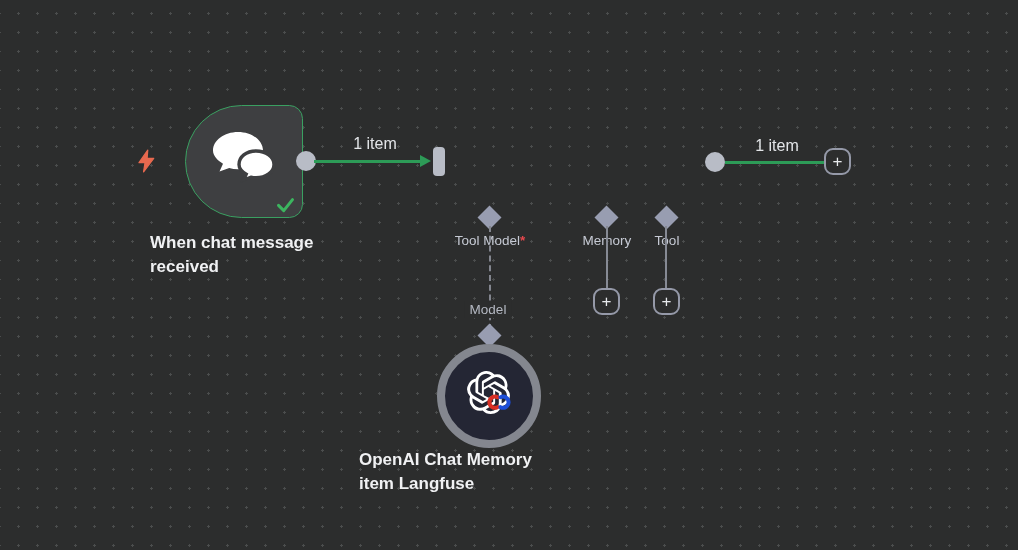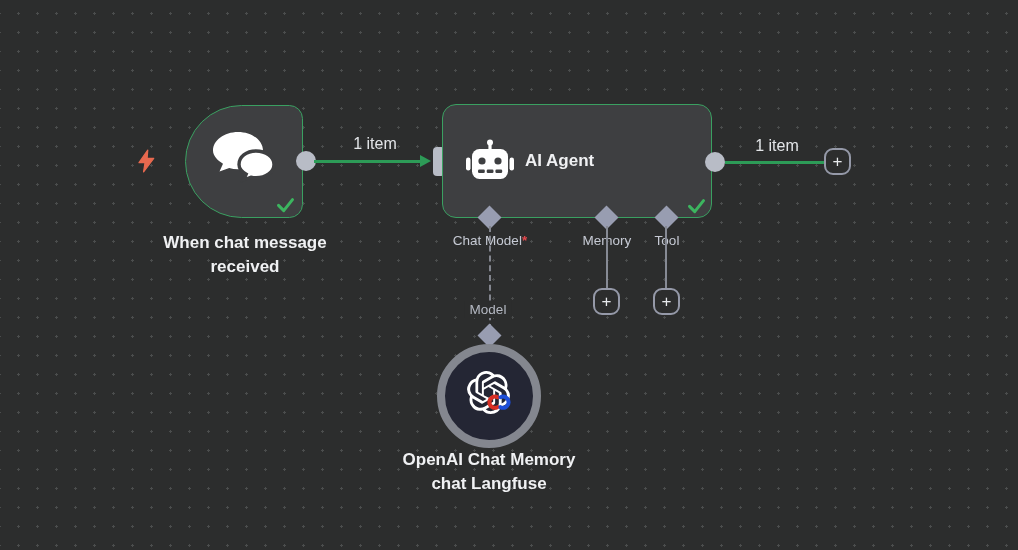--- a/index.html
+++ b/index.html
@@ -36,21 +36,21 @@
   .node-circle {
     left: 437px; top: 344px; width: 104px; height: 104px;
     border-radius: 50%;
     background: #242634;
     border: 8px solid #84878f;
   }
 
   .node-title {
     position: absolute;
     color: #f0f1f3; font-size: 17px; font-weight: bold;
-    text-align: center; line-height: 24px;
+    line-height: 24px;
   }
   .title-trigger { left: 150px; top: 231px; width: 190px; }
   .title-model   { left: 359px; top: 448px; width: 260px; }
 
   .agent-label {
     color: #f0f1f3; font-size: 17px; font-weight: bold;
     margin-left: 82px;
   }
 
   
@@ -131,52 +131,34 @@
   <div class="node-title title-trigger">When chat message received</div>
 
   <div class="endpoint-circle" style="left:296px; top:151px;"></div>
 
   <div class="wire-h" style="left:314px; top:160px; width:110px;"></div>
   <div class="arrow-right" style="left:420px; top:154.5px;"></div>
   <div class="item-label" style="left:335px; top:135px;">1 item</div>
 
   <div class="endpoint-bar" style="left:433px; top:147px;"></div>
 
-  <div class="node node-agent">
-    <svg class="abs" style="left:21px; top:34px;" width="52" height="48" viewBox="0 0 52 48">
-      <circle cx="26" cy="3.5" r="3" fill="#ffffff"></circle>
-      <rect x="24.4" y="3.5" width="3.2" height="8" fill="#ffffff"></rect>
-      <rect x="8" y="10" width="36" height="30" rx="7.5" fill="#ffffff"></rect>
-      <rect x="2" y="18.5" width="4.5" height="13" rx="2.2" fill="#ffffff"></rect>
-      <rect x="45.5" y="18.5" width="4.5" height="13" rx="2.2" fill="#ffffff"></rect>
-      <circle cx="18" cy="22" r="3.6" fill="#3e3f41"></circle>
-      <circle cx="34" cy="22" r="3.6" fill="#3e3f41"></circle>
-      <rect x="14" y="30.5" width="6.8" height="3.4" rx="1.2" fill="#3e3f41"></rect>
-      <rect x="22.7" y="30.5" width="6.8" height="3.4" rx="1.2" fill="#3e3f41"></rect>
-      <rect x="31.4" y="30.5" width="6.8" height="3.4" rx="1.2" fill="#3e3f41"></rect>
-    </svg>
-    <div class="agent-label">AI Agent</div>
-    <svg class="check-icon" style="left:243px; top:90px;" viewBox="0 0 24 24">
-      <polyline points="4,13 10,19 20,6.5" fill="none" stroke="#3cb55f" stroke-width="3.4" stroke-linecap="round" stroke-linejoin="round"></polyline>
-    </svg>
-  </div>
 
   <div class="endpoint-circle" style="left:705px; top:152px;"></div>
   <div class="wire-h" style="left:725px; top:161px; width:100px;"></div>
   <div class="item-label" style="left:737px; top:137px;">1 item</div>
   <div class="plus-btn" style="left:824px; top:148px;">
       <span>+</span>
     </div>
 
   <div class="diamond" style="left:481px; top:209px;"></div>
   <div class="diamond" style="left:598px; top:209px;"></div>
   <div class="diamond" style="left:658px; top:209px;"></div>
 
   <div class="port-label" style="left:420px; top:233px; width:140px;">
-    <span>Chat Model</span><span class="required-star">*</span>
+    <span>Tool Model</span><span class="required-star">*</span>
   </div>
   <div class="port-label" style="left:567px; top:233px; width:80px;">
     <span>Memory</span>
   </div>
   <div class="port-label" style="left:627px; top:233px; width:80px;">
     <span>Tool</span>
   </div>
 
   <div class="wire-v" style="left:606px; top:226px; height:63px;"></div>
   <div class="wire-v" style="left:665px; top:226px; height:63px;"></div>
@@ -195,16 +177,16 @@
     <svg class="abs" style="left:22px; top:19px;" width="43" height="43" viewBox="0 0 24 24">
       <path fill="#ffffff" d="M22.2819 9.8211a5.9847 5.9847 0 0 0-.5157-4.9108 6.0462 6.0462 0 0 0-6.5098-2.9A6.0651 6.0651 0 0 0 4.9807 4.1818a5.9847 5.9847 0 0 0-3.9977 2.9 6.0462 6.0462 0 0 0 .7427 7.0966 5.98 5.98 0 0 0 .511 4.9107 6.051 6.051 0 0 0 6.5146 2.9001A5.9847 5.9847 0 0 0 13.2599 24a6.0557 6.0557 0 0 0 5.7718-4.2058 5.9894 5.9894 0 0 0 3.9977-2.9001 6.0557 6.0557 0 0 0-.7475-7.073zm-9.022 12.6081a4.4755 4.4755 0 0 1-2.8764-1.0408l.1419-.0804 4.7783-2.7582a.7948.7948 0 0 0 .3927-.6813v-6.7369l2.02 1.1686a.071.071 0 0 1 .038.0615v5.5826a4.504 4.504 0 0 1-4.4945 4.4849zm-9.6607-4.1254a4.4708 4.4708 0 0 1-.5346-3.0137l.142.0852 4.783 2.7582a.7712.7712 0 0 0 .7806 0l5.8428-3.3685v2.3324a.0804.0804 0 0 1-.0332.0615L9.74 19.9502a4.4992 4.4992 0 0 1-6.1408-1.6464zM2.3408 7.8956a4.485 4.485 0 0 1 2.3655-1.9728V11.6a.7664.7664 0 0 0 .3879.6765l5.8144 3.3543-2.0201 1.1685a.0757.0757 0 0 1-.071 0l-4.8303-2.7865A4.504 4.504 0 0 1 2.3408 7.8956zm16.5963 3.8558L13.1038 8.364 15.1192 7.2a.0757.0757 0 0 1 .071 0l4.8303 2.7913a4.4944 4.4944 0 0 1-.6765 8.1042v-5.6772a.79.79 0 0 0-.407-.667zm2.0107-3.0231l-.142-.0852-4.7735-2.7818a.7759.7759 0 0 0-.7854 0L9.409 9.2297V6.8974a.0662.0662 0 0 1 .0284-.0615l4.8303-2.7866a4.4992 4.4992 0 0 1 6.6802 4.66zM8.3065 12.863l-2.02-1.1638a.0804.0804 0 0 1-.038-.0567V6.0742a4.4992 4.4992 0 0 1 7.3757-3.4537l-.142.0805L8.704 5.459a.7948.7948 0 0 0-.3927.6813zm1.0976-2.3654l2.602-1.4998 2.6069 1.4998v2.9994l-2.5974 1.4997-2.6067-1.4997z"></path>
     </svg>
     <svg class="abs" style="left:41px; top:41px;" width="26" height="19" viewBox="0 0 26 19">
       <path d="M11.5 4.2 A5.6 5.6 0 1 0 11.5 14.2" fill="none" stroke="#d93025" stroke-width="4" stroke-linecap="round"></path>
       <path d="M14.5 14.2 A5.6 5.6 0 1 0 14.5 4.2" fill="none" stroke="#1d4ed8" stroke-width="4" stroke-linecap="round"></path>
     </svg>
   </div>
   <div class="node-title title-model">
     <div>OpenAI Chat Memory</div>
-    <div>chat Langfuse</div>
+    <div>item Langfuse</div>
   </div>
 
 </div>
 
 </body></html>

